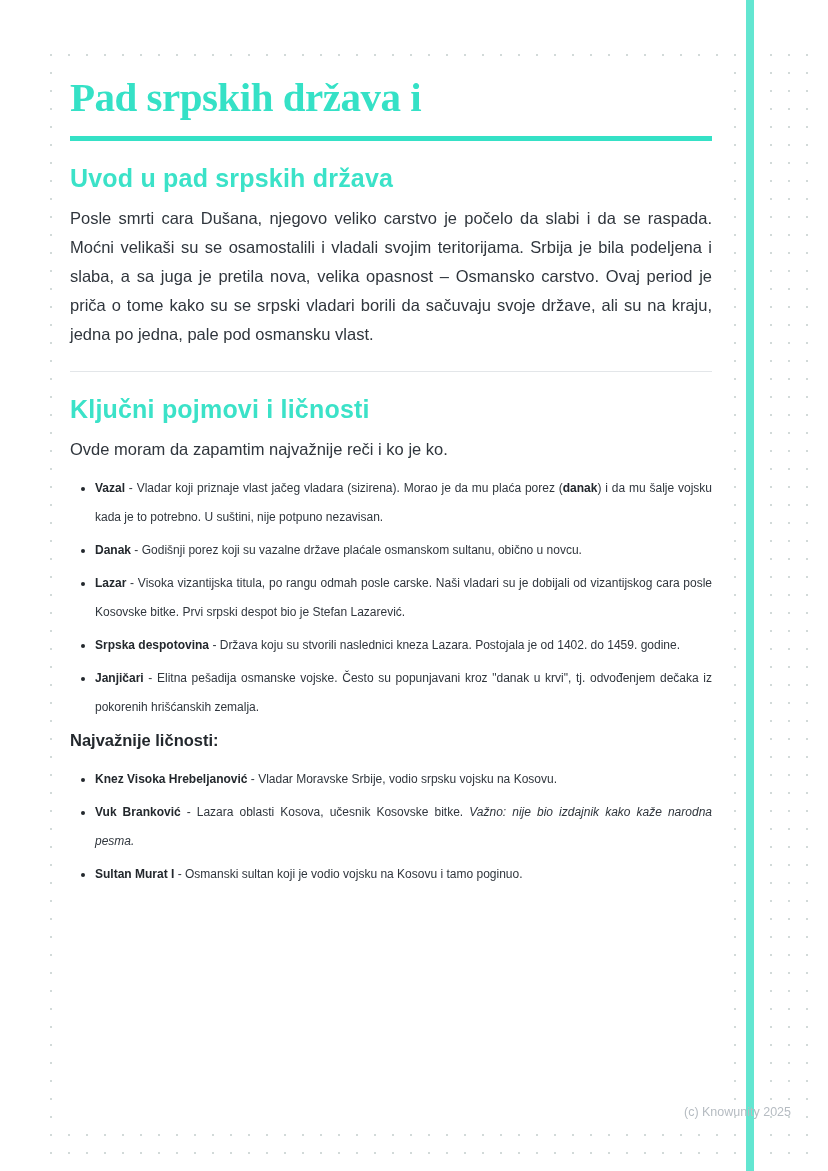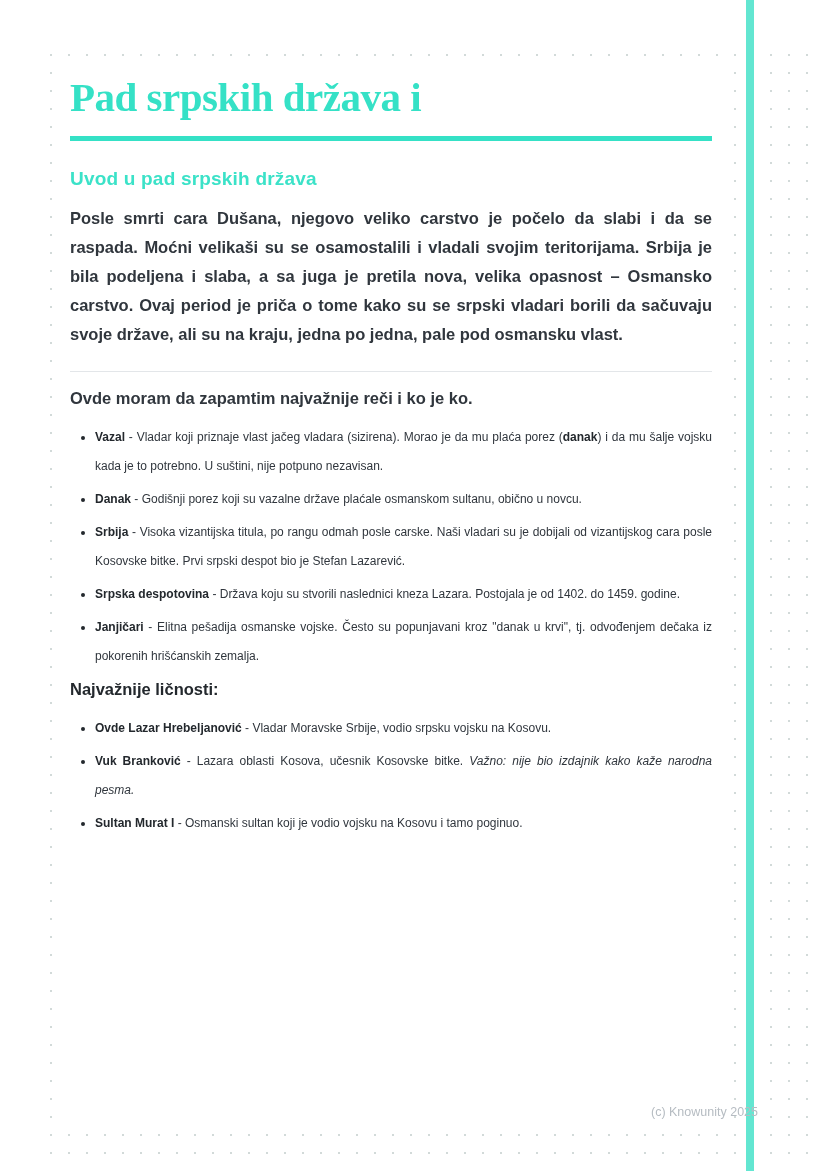--- a/index.html
+++ b/index.html
@@ -25,39 +25,39 @@
     position: absolute; left: 52px; top: 58px; width: 678px; min-height: 1075px;
     background: #ffffff; padding: 14px 18px 30px 18px; z-index: 2;
   }
   h1.title {
     margin: 0; color: #35e1c6; font-size: 41px; font-weight: 800;
     letter-spacing: -0.5px; line-height: 50px;
   }
   h1.title .tline { display: block; font-family: Liberation Serif, serif; }
   .rule { height: 5px; background: #35e1c6; margin-top: 14px; }
   h2.section-heading {
-    margin: 24px 0 0; color: #3be2c8; font-size: 19px; font-weight: 700;
+    margin: 24px 0 0; color: #3be2c8; font-size: 25px; font-weight: 700;
     line-height: 27px; letter-spacing: 0.2px;
   }
   .para {
-    margin: 12px 0 0; color: #30363d; font-size: 16.5px; line-height: 29px; font-weight: bold;
+    margin: 12px 0 0; color: #30363d; font-size: 16.5px; line-height: 29px;
   }
   .justify { text-align: justify; }
   hr.divider { border: none; border-top: 1px solid #e3e6e9; margin: 22px 0 0; }
   ul.list { margin: 10px 0 0; padding-left: 25px; }
   li.list-item {
     color: #30363d; font-size: 12px; line-height: 29px;
     margin-bottom: 4px; text-align: justify;
   }
   li.list-item::marker { color: #23282d; }
   .b { font-weight: 700; color: #23282d; }
   .i { font-style: italic; }
   .bold-head { font-weight: 700; color: #23282d; margin-top: 0; }
   .footer {
-    position: absolute; right: 70px; bottom: 52px; z-index: 3;
+    position: absolute; right: 37px; bottom: 52px; z-index: 3;
     color: #b6bcc2; font-size: 12.5px; margin-top: 7px;
   }
 </style>
 </head>
 <body>
 
 <div class="page">
   <div class="dots"></div>
   <div class="stripe"></div>
 
@@ -65,40 +65,41 @@
     <h1 class="title">
       <span class="tline">Pad srpskih država i</span>
     </h1>
     <div class="rule"></div>
 
     <h2 class="section-heading">Uvod u pad srpskih država</h2>
     <p class="para justify">Posle smrti cara Dušana, njegovo veliko carstvo je počelo da slabi i da se raspada. Moćni velikaši su se osamostalili i vladali svojim teritorijama. Srbija je bila podeljena i slaba, a sa juga je pretila nova, velika opasnost – Osmansko carstvo. Ovaj period je priča o tome kako su se srpski vladari borili da sačuvaju svoje države, ali su na kraju, jedna po jedna, pale pod osmansku vlast.</p>
 
     <hr class="divider">
 
+    <h2 class="section-heading">Ključni pojmovi i ličnosti</h2>
     <p class="para">Ovde moram da zapamtim najvažnije reči i ko je ko.</p>
 
     <ul class="list">
 
         <li class="list-item"><span><span class="b">Vazal</span><span> - Vladar koji priznaje vlast jačeg vladara (sizirena). Morao je da mu plaća porez (</span><span class="b">danak</span><span>) i da mu šalje vojsku kada je to potrebno. U suštini, nije potpuno nezavisan.</span></span></li>
 
         <li class="list-item"><span><span class="b">Danak</span><span> - Godišnji porez koji su vazalne države plaćale osmanskom sultanu, obično u novcu.</span></span></li>
 
-        <li class="list-item"><span><span class="b">Srbija</span><span> - Visoka vizantijska titula, po rangu odmah posle carske. Naši vladari su je dobijali od vizantijskog cara posle Kosovske bitke. Prvi srpski despot bio je Stefan Lazarević.</span></span></li>
+        <li class="list-item"><span><span class="b">Lazar</span><span> - Visoka vizantijska titula, po rangu odmah posle carske. Naši vladari su je dobijali od vizantijskog cara posle Kosovske bitke. Prvi srpski despot bio je Stefan Lazarević.</span></span></li>
 
         <li class="list-item"><span><span class="b">Srpska despotovina</span><span> - Država koju su stvorili naslednici kneza Lazara. Postojala je od 1402. do 1459. godine.</span></span></li>
 
         <li class="list-item"><span><span class="b">Janjičari</span><span> - Elitna pešadija osmanske vojske. Često su popunjavani kroz "danak u krvi", tj. odvođenjem dečaka iz pokorenih hrišćanskih zemalja.</span></span></li>
       </ul>
 
     <p class="para bold-head">Najvažnije ličnosti:</p>
 
     <ul class="list">
 
-        <li class="list-item"><span><span class="b">Ovde Lazar Hrebeljanović</span><span> - Vladar Moravske Srbije, vodio srpsku vojsku na Kosovu.</span></span></li>
+        <li class="list-item"><span><span class="b">Knez Visoka Hrebeljanović</span><span> - Vladar Moravske Srbije, vodio srpsku vojsku na Kosovu.</span></span></li>
 
         <li class="list-item"><span><span class="b">Vuk Branković</span><span> - Lazara oblasti Kosova, učesnik Kosovske bitke. </span><span class="i">Važno: nije bio izdajnik kako kaže narodna pesma.</span></span></li>
 
         <li class="list-item"><span><span class="b">Sultan Murat I</span><span> - Osmanski sultan koji je vodio vojsku na Kosovu i tamo poginuo.</span></span></li>
       </ul>
   </div>
 
   <div class="footer">(c) Knowunity 2025</div>
 </div>
 

